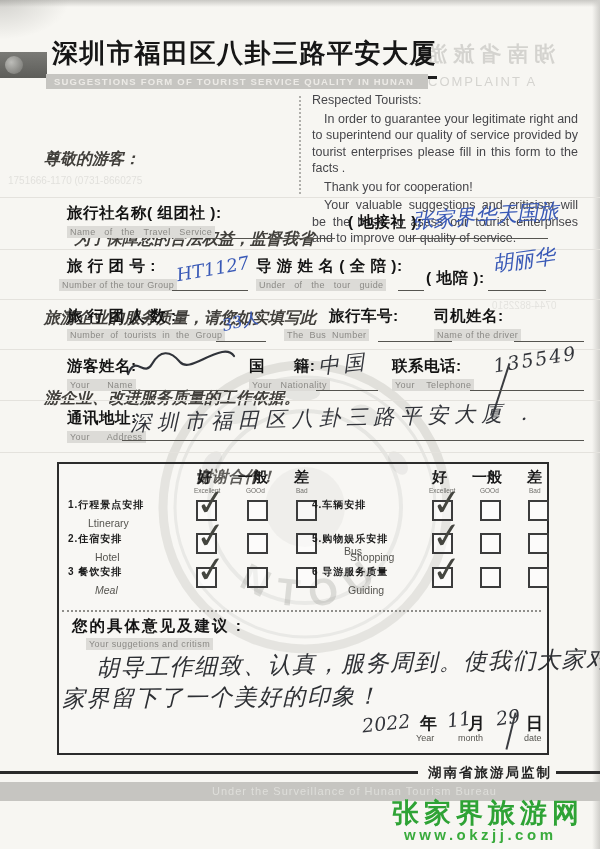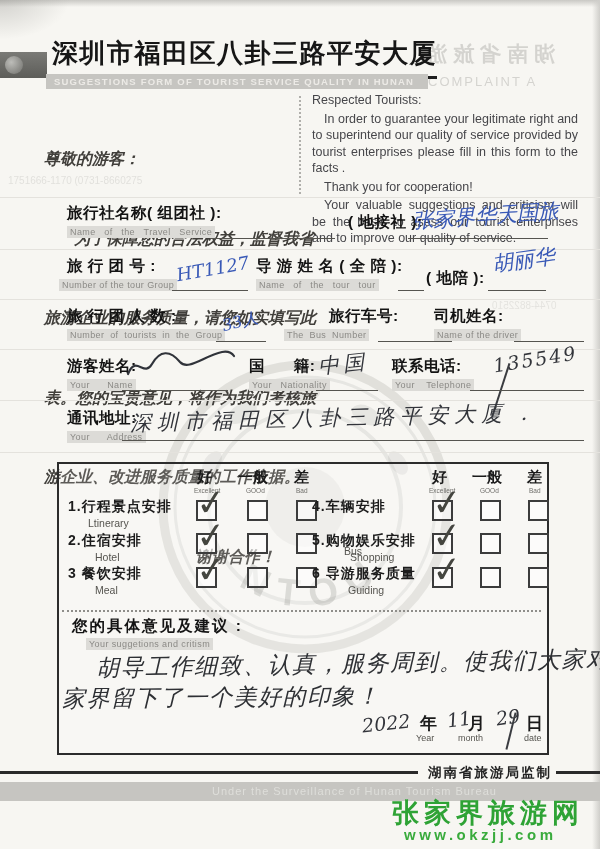--- a/index.html
+++ b/index.html
@@ -30,21 +30,21 @@
   .sub{font-size:9px;color:#8b8a86;background:#dcdbd7;padding:1px 3px;letter-spacing:.4px;white-space:pre;}
   .uline{border-bottom:1.5px solid #55544f;}
   .hw{font-family:"DejaVu Serif","Liberation Serif",serif;font-style:italic;white-space:pre;}
   .hw-blue{color:#3858b6;}
   .hw-dark{color:#32343a;}
   .faintline{height:1px;background:#e4e2dd;}
   
   .bigbox{border:2.5px solid #2c2c2c;background:rgba(255,255,255,.15);}
   .colhd{font-weight:700;font-size:15px;color:#1a1a1a;white-space:pre;}
   .colhd-sub{font-size:6.5px;color:#6f6e6a;white-space:pre;}
-  .item-lbl{font-weight:700;font-size:14px;color:#1c1c1c;letter-spacing:1px;white-space:pre;}
+  .item-lbl{font-weight:700;font-size:10px;color:#1c1c1c;letter-spacing:1px;white-space:pre;}
   .item-sub{font-size:10.5px;color:#55544f;white-space:pre;}
   .cb{position:absolute;width:17px;height:17px;border:2px solid #3c3c3c;background:rgba(255,255,255,.55);}
   .cb.checked::after{content:"✓";position:absolute;left:-2px;top:-17px;font-size:36px;line-height:1;color:#44453f;font-family:"DejaVu Sans",sans-serif;transform:rotate(-6deg);font-style:normal;}
   .dotted-h{border-top:2px dotted #8f8e8a;}
   .hw-comment{font-family:"DejaVu Serif","Liberation Serif",serif;font-style:italic;color:#2e3034;font-size:23px;letter-spacing:1.5px;white-space:pre;}
   .date-cn{font-weight:700;font-size:17px;color:#1a1a1a;}
   .date-en{font-size:9px;color:#55544f;}
   .slash{position:absolute;width:1.5px;background:#3a3c40;}
   
   .rule{height:2.5px;background:#2a2a2a;}
@@ -89,21 +89,20 @@
   <div class="abs hdr-strip" style="left:0;top:52px;width:47px;height:26px;">
     <span class="hdr-logo-dot"></span>
   </div>
   <div class="abs title" style="left:52px;top:36px;">深圳市福田区八卦三路平安大厦</div>
   <div class="abs subbar" style="left:46px;top:74px;width:374px;height:15px;">SUGGESTIONS FORM OF TOURIST SERVICE QUALITY IN HUNAN</div>
 
   <div class="abs cnscript" style="left:44px;top:93px;width:252px;">
     <span style="display:block;">尊敬的游客：</span>
     <span style="display:block;" class="indent">为了保障您的合法权益，监督我省</span>
     <span style="display:block;">旅游企业的服务质量，请您如实填写此</span>
-    <span style="display:block;">表。您的宝贵意见，将作为我们考核旅</span>
     <span style="display:block;">游企业、改进服务质量的工作依据。</span>
     <span class="tail">谢谢合作！</span>
   </div>
   <div class="abs dotted-v" style="left:299px;top:96px;height:98px;"></div>
   <div class="abs enintro" style="left:312px;top:92px;width:266px;">
     <p class="h">Respected Tourists:</p>
     <p>In order to guarantee your legitimate right and to superintend our quality of service provided by tourist enterprises please fill in this form to the facts .</p>
     <p>Thank you for cooperation!</p>
     <p>Your valuable suggestions and criticism will be the basis to asess our tourist enterprises and to improve our quality of service.</p>
   </div>
@@ -120,21 +119,21 @@
   <div class="abs uline" style="left:210px;top:238px;width:125px;"></div>
   <div class="abs lbl" style="left:348px;top:212px;">( 地接社 ):</div>
   <div class="abs hw hw-blue" style="left:412px;top:202px;font-size:21px;transform:rotate(-4deg);">张家界华天国旅</div>
   <div class="abs uline" style="left:408px;top:238px;width:140px;"></div>
 
   <div class="abs lbl" style="left:67px;top:256px;">旅 行 团 号 :</div>
   <div class="abs sub" style="left:59px;top:279px;">Number of the tour Group</div>
   <div class="abs hw hw-blue" style="left:176px;top:258px;font-size:18px;transform:rotate(-10deg);">HT1127</div>
   <div class="abs uline" style="left:172px;top:290px;width:76px;"></div>
   <div class="abs lbl" style="left:256px;top:256px;">导 游 姓 名 ( 全 陪 ):</div>
-  <div class="abs sub" style="left:256px;top:279px;">Name   of   the   tour   tour</div>
+  <div class="abs sub" style="left:256px;top:279px;">Under   of   the   tour   guide</div>
   <div class="abs uline" style="left:398px;top:290px;width:26px;"></div>
   <div class="abs lbl" style="left:426px;top:268px;">( 地陪 ):</div>
   <div class="abs hw hw-blue" style="left:492px;top:246px;font-size:21px;transform:rotate(-8deg);">胡丽华</div>
   <div class="abs uline" style="left:488px;top:290px;width:58px;"></div>
 
   <div class="abs lbl" style="left:67px;top:306px;">旅 行 团 人 数 :</div>
   <div class="abs sub" style="left:67px;top:329px;">Number  of  tourists  in  the  Group</div>
   <div class="abs hw hw-blue" style="left:222px;top:312px;font-size:16px;transform:rotate(-14deg);">33人</div>
   <div class="abs uline" style="left:216px;top:341px;width:50px;"></div>
   <div class="abs lbl" style="left:284px;top:306px;margin-left:45px;">旅行车号:</div>
@@ -199,21 +198,21 @@
   <div class="cb" style="left:247px;top:533px;"></div>
   <div class="cb" style="left:296px;top:533px;"></div>
 
   <div class="abs item-lbl" style="left:312px;top:532px;">5.购物娱乐安排</div>
   <div class="abs item-sub" style="left:350px;top:551px;">Shopping</div>
   <div class="cb checked" style="left:432px;top:533px;"></div>
   <div class="cb" style="left:480px;top:533px;"></div>
   <div class="cb" style="left:528px;top:533px;"></div>
 
   <div class="abs item-lbl" style="left:68px;top:565px;">3 餐饮安排</div>
-  <div class="abs item-sub" style="left:95px;top:584px;">Meal</div>
+  <div class="abs item-sub" style="left:95px;top:584px;font-style:italic;">Meal</div>
   <div class="cb checked" style="left:196px;top:567px;"></div>
   <div class="cb" style="left:247px;top:567px;"></div>
   <div class="cb" style="left:296px;top:567px;"></div>
 
   <div class="abs item-lbl" style="left:312px;top:565px;">6 导游服务质量</div>
   <div class="abs item-sub" style="left:348px;top:584px;">Guiding</div>
   <div class="cb checked" style="left:432px;top:567px;"></div>
   <div class="cb" style="left:480px;top:567px;"></div>
   <div class="cb" style="left:528px;top:567px;"></div>
 

